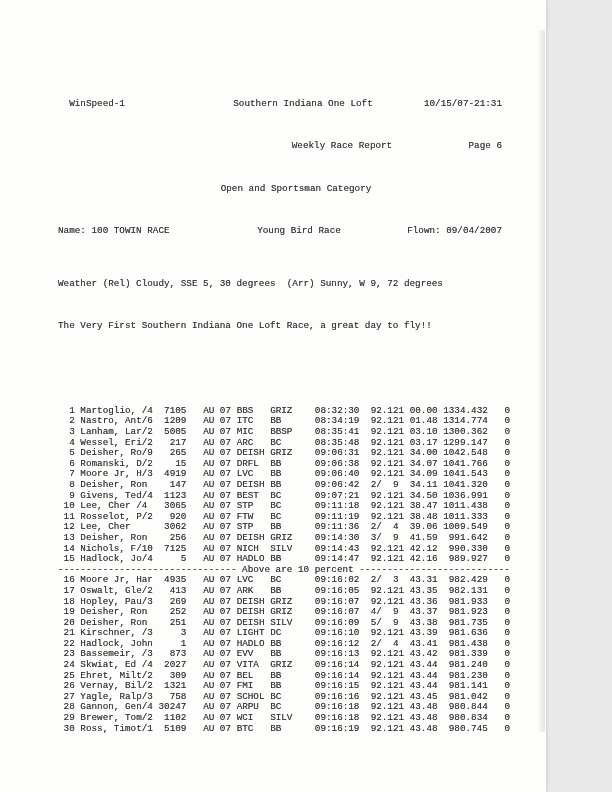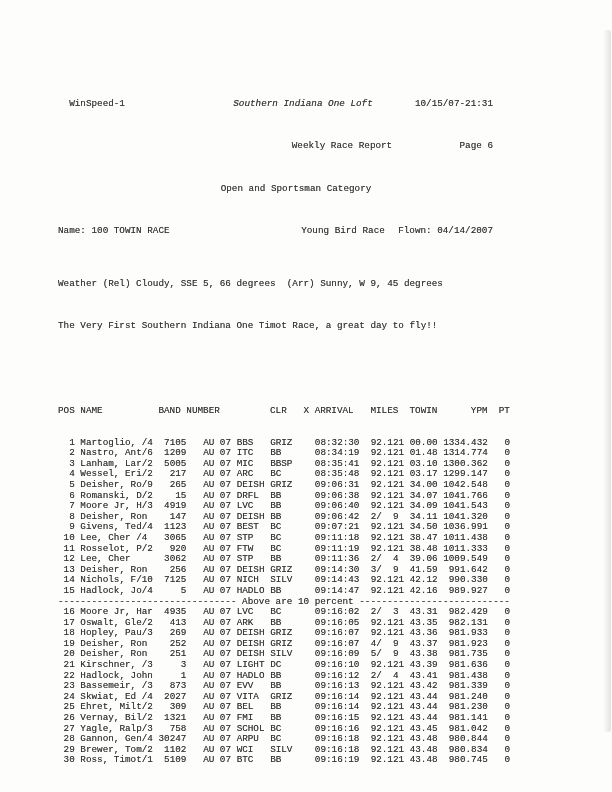--- a/index.html
+++ b/index.html
@@ -1,61 +1,60 @@
 <!DOCTYPE html>
 <html><head>
 <meta charset="utf-8">
 <style>
   html,body{margin:0;padding:0;background:#e9e9e9;}
   .page{
-    position:relative;width:612px;height:792px;background:#fdfdfc;
+    position:relative;width:546px;height:792px;background:#fdfdfc;
     font-family:"Liberation Mono","DejaVu Sans Mono",monospace;
     color:#343434;overflow:hidden;box-shadow:0 0 4px rgba(0,0,0,.2);
   }
   .scan-edge{
     position:absolute;top:30px;bottom:60px;right:1px;width:8px;
     background:linear-gradient(to right,rgba(0,0,0,0),rgba(0,0,0,0.10));
     border-radius:2px;pointer-events:none;
   }
   .doc{
     position:absolute;left:58px;top:67px;width:452px;
     font-size:9.3px;line-height:10.6px;white-space:pre;
     text-shadow:0 0 0.45px rgba(52,52,52,0.6);
   }
   .line{position:relative;height:10.6px;}
   .line .ctr{position:absolute;transform:translateX(-50%);}
-  .c-org{left:calc(50% + 19px);font-style:italic;}
+  .c-org{left:calc(50% + 19px);}
   .c-weekly{left:calc(50% + 58px);}
   .c-cat{left:calc(50% + 12px);}
-  .c-type{left:calc(50% + 15px);margin-left:44px;}
-  .line .rgt{position:absolute;right:17px;text-align:center;}
+  .c-type{left:calc(50% + 15px);}
+  .line .rgt{position:absolute;right:8px;text-align:center;}
   .app-indent{margin-left:2ch;}
   .gap3{margin-right:3ch;}
   .tbl{margin-top:21px;}
   .trow{height:10.6px;}
 </style>
 </head>
 <body>
 
 <div class="page">
   <div class="doc">
 
     <div class="line"><span class="app-indent">WinSpeed-1</span><span class="ctr c-org">Southern Indiana One Loft</span><span class="rgt">10/15/07-21:31</span></div>
 
     <div class="line"><span class="ctr c-weekly">Weekly Race Report</span><span class="rgt">Page 6</span></div>
 
     <div class="line"><span class="ctr c-cat">Open and Sportsman Category</span></div>
 
-    <div class="line"><span>Name: 100 TOWIN RACE</span><span class="ctr c-type">Young Bird Race</span><span class="rgt">Flown: 04/14/2007</span></div>
+    <div class="line"><span>Name: 100 TOWIN RACE</span><span class="ctr c-type">Young Bird Race</span><span class="rgt">Flown: 09/04/2007</span></div>
 
 
-    <div class="line"><span>Weather (Rel) Cloudy, SSE 5, 66 degrees  (Arr) Sunny, W 9, 45 degrees</span></div>
+    <div class="line"><span>Weather (Rel) Cloudy, SSE 5, 30 degrees  (Arr) Sunny, W 9, 72 degrees</span></div>
 
-    <div class="line"><span>The Very First Southern Indiana One Timot Race, a great day to fly!!</span></div>
+    <div class="line"><span>The Very First Southern Indiana One Loft Race, a great day to fly!!</span></div>
 
     <div class="tbl">
-      <div class="trow">POS NAME          BAND NUMBER         CLR   X ARRIVAL   MILES  TOWIN      YPM  PT</div>
       <div id="rows"><div class="trow"><span>  1</span> <span>Martoglio, /4</span> <span> 7105</span>   <span>AU 07</span> <span>BBS  </span> <span>GRIZ</span>  <span> </span> <span>08:32:30</span>  <span>92.121</span> <span>00.00</span> <span>1334.432</span>  <span> 0</span></div><div class="trow"><span>  2</span> <span>Nastro, Ant/6</span> <span> 1209</span>   <span>AU 07</span> <span>ITC  </span> <span>BB  </span>  <span> </span> <span>08:34:19</span>  <span>92.121</span> <span>01.48</span> <span>1314.774</span>  <span> 0</span></div><div class="trow"><span>  3</span> <span>Lanham, Lar/2</span> <span> 5005</span>   <span>AU 07</span> <span>MIC  </span> <span>BBSP</span>  <span> </span> <span>08:35:41</span>  <span>92.121</span> <span>03.10</span> <span>1300.362</span>  <span> 0</span></div><div class="trow"><span>  4</span> <span>Wessel, Eri/2</span> <span>  217</span>   <span>AU 07</span> <span>ARC  </span> <span>BC  </span>  <span> </span> <span>08:35:48</span>  <span>92.121</span> <span>03.17</span> <span>1299.147</span>  <span> 0</span></div><div class="trow"><span>  5</span> <span>Deisher, Ro/9</span> <span>  265</span>   <span>AU 07</span> <span>DEISH</span> <span>GRIZ</span>  <span> </span> <span>09:06:31</span>  <span>92.121</span> <span>34.00</span> <span>1042.548</span>  <span> 0</span></div><div class="trow"><span>  6</span> <span>Romanski, D/2</span> <span>   15</span>   <span>AU 07</span> <span>DRFL </span> <span>BB  </span>  <span> </span> <span>09:06:38</span>  <span>92.121</span> <span>34.07</span> <span>1041.766</span>  <span> 0</span></div><div class="trow"><span>  7</span> <span>Moore Jr, H/3</span> <span> 4919</span>   <span>AU 07</span> <span>LVC  </span> <span>BB  </span>  <span> </span> <span>09:06:40</span>  <span>92.121</span> <span>34.09</span> <span>1041.543</span>  <span> 0</span></div><div class="trow"><span>  8</span> <span>Deisher, Ron </span> <span>  147</span>   <span>AU 07</span> <span>DEISH</span> <span>BB  </span>  <span> </span> <span>09:06:42</span>  <span>2/  9 </span> <span>34.11</span> <span>1041.320</span>  <span> 0</span></div><div class="trow"><span>  9</span> <span>Givens, Ted/4</span> <span> 1123</span>   <span>AU 07</span> <span>BEST </span> <span>BC  </span>  <span> </span> <span>09:07:21</span>  <span>92.121</span> <span>34.50</span> <span>1036.991</span>  <span> 0</span></div><div class="trow"><span> 10</span> <span>Lee, Cher /4 </span> <span> 3065</span>   <span>AU 07</span> <span>STP  </span> <span>BC  </span>  <span> </span> <span>09:11:18</span>  <span>92.121</span> <span>38.47</span> <span>1011.438</span>  <span> 0</span></div><div class="trow"><span> 11</span> <span>Rosselot, P/2</span> <span>  920</span>   <span>AU 07</span> <span>FTW  </span> <span>BC  </span>  <span> </span> <span>09:11:19</span>  <span>92.121</span> <span>38.48</span> <span>1011.333</span>  <span> 0</span></div><div class="trow"><span> 12</span> <span>Lee, Cher    </span> <span> 3062</span>   <span>AU 07</span> <span>STP  </span> <span>BB  </span>  <span> </span> <span>09:11:36</span>  <span>2/  4 </span> <span>39.06</span> <span>1009.549</span>  <span> 0</span></div><div class="trow"><span> 13</span> <span>Deisher, Ron </span> <span>  256</span>   <span>AU 07</span> <span>DEISH</span> <span>GRIZ</span>  <span> </span> <span>09:14:30</span>  <span>3/  9 </span> <span>41.59</span> <span> 991.642</span>  <span> 0</span></div><div class="trow"><span> 14</span> <span>Nichols, F/10</span> <span> 7125</span>   <span>AU 07</span> <span>NICH </span> <span>SILV</span>  <span> </span> <span>09:14:43</span>  <span>92.121</span> <span>42.12</span> <span> 990.330</span>  <span> 0</span></div><div class="trow"><span> 15</span> <span>Hadlock, Jo/4</span> <span>    5</span>   <span>AU 07</span> <span>HADLO</span> <span>BB  </span>  <span> </span> <span>09:14:47</span>  <span>92.121</span> <span>42.16</span> <span> 989.927</span>  <span> 0</span></div><div class="trow">-------------------------------- Above are 10 percent ---------------------------</div><div class="trow"><span> 16</span> <span>Moore Jr, Har</span> <span> 4935</span>   <span>AU 07</span> <span>LVC  </span> <span>BC  </span>  <span> </span> <span>09:16:02</span>  <span>2/  3 </span> <span>43.31</span> <span> 982.429</span>  <span> 0</span></div><div class="trow"><span> 17</span> <span>Oswalt, Gle/2</span> <span>  413</span>   <span>AU 07</span> <span>ARK  </span> <span>BB  </span>  <span> </span> <span>09:16:05</span>  <span>92.121</span> <span>43.35</span> <span> 982.131</span>  <span> 0</span></div><div class="trow"><span> 18</span> <span>Hopley, Pau/3</span> <span>  269</span>   <span>AU 07</span> <span>DEISH</span> <span>GRIZ</span>  <span> </span> <span>09:16:07</span>  <span>92.121</span> <span>43.36</span> <span> 981.933</span>  <span> 0</span></div><div class="trow"><span> 19</span> <span>Deisher, Ron </span> <span>  252</span>   <span>AU 07</span> <span>DEISH</span> <span>GRIZ</span>  <span> </span> <span>09:16:07</span>  <span>4/  9 </span> <span>43.37</span> <span> 981.923</span>  <span> 0</span></div><div class="trow"><span> 20</span> <span>Deisher, Ron </span> <span>  251</span>   <span>AU 07</span> <span>DEISH</span> <span>SILV</span>  <span> </span> <span>09:16:09</span>  <span>5/  9 </span> <span>43.38</span> <span> 981.735</span>  <span> 0</span></div><div class="trow"><span> 21</span> <span>Kirschner, /3</span> <span>    3</span>   <span>AU 07</span> <span>LIGHT</span> <span>DC  </span>  <span> </span> <span>09:16:10</span>  <span>92.121</span> <span>43.39</span> <span> 981.636</span>  <span> 0</span></div><div class="trow"><span> 22</span> <span>Hadlock, John</span> <span>    1</span>   <span>AU 07</span> <span>HADLO</span> <span>BB  </span>  <span> </span> <span>09:16:12</span>  <span>2/  4 </span> <span>43.41</span> <span> 981.438</span>  <span> 0</span></div><div class="trow"><span> 23</span> <span>Bassemeir, /3</span> <span>  873</span>   <span>AU 07</span> <span>EVV  </span> <span>BB  </span>  <span> </span> <span>09:16:13</span>  <span>92.121</span> <span>43.42</span> <span> 981.339</span>  <span> 0</span></div><div class="trow"><span> 24</span> <span>Skwiat, Ed /4</span> <span> 2027</span>   <span>AU 07</span> <span>VITA </span> <span>GRIZ</span>  <span> </span> <span>09:16:14</span>  <span>92.121</span> <span>43.44</span> <span> 981.240</span>  <span> 0</span></div><div class="trow"><span> 25</span> <span>Ehret, Milt/2</span> <span>  309</span>   <span>AU 07</span> <span>BEL  </span> <span>BB  </span>  <span> </span> <span>09:16:14</span>  <span>92.121</span> <span>43.44</span> <span> 981.230</span>  <span> 0</span></div><div class="trow"><span> 26</span> <span>Vernay, Bil/2</span> <span> 1321</span>   <span>AU 07</span> <span>FMI  </span> <span>BB  </span>  <span> </span> <span>09:16:15</span>  <span>92.121</span> <span>43.44</span> <span> 981.141</span>  <span> 0</span></div><div class="trow"><span> 27</span> <span>Yagle, Ralp/3</span> <span>  758</span>   <span>AU 07</span> <span>SCHOL</span> <span>BC  </span>  <span> </span> <span>09:16:16</span>  <span>92.121</span> <span>43.45</span> <span> 981.042</span>  <span> 0</span></div><div class="trow"><span> 28</span> <span>Gannon, Gen/4</span> <span>30247</span>   <span>AU 07</span> <span>ARPU </span> <span>BC  </span>  <span> </span> <span>09:16:18</span>  <span>92.121</span> <span>43.48</span> <span> 980.844</span>  <span> 0</span></div><div class="trow"><span> 29</span> <span>Brewer, Tom/2</span> <span> 1102</span>   <span>AU 07</span> <span>WCI  </span> <span>SILV</span>  <span> </span> <span>09:16:18</span>  <span>92.121</span> <span>43.48</span> <span> 980.834</span>  <span> 0</span></div><div class="trow"><span> 30</span> <span>Ross, Timot/1</span> <span> 5109</span>   <span>AU 07</span> <span>BTC  </span> <span>BB  </span>  <span> </span> <span>09:16:19</span>  <span>92.121</span> <span>43.48</span> <span> 980.745</span>  <span> 0</span></div></div>
     </div>
 
   </div>
   <div class="scan-edge"></div>
 </div>
 
 </body></html>

